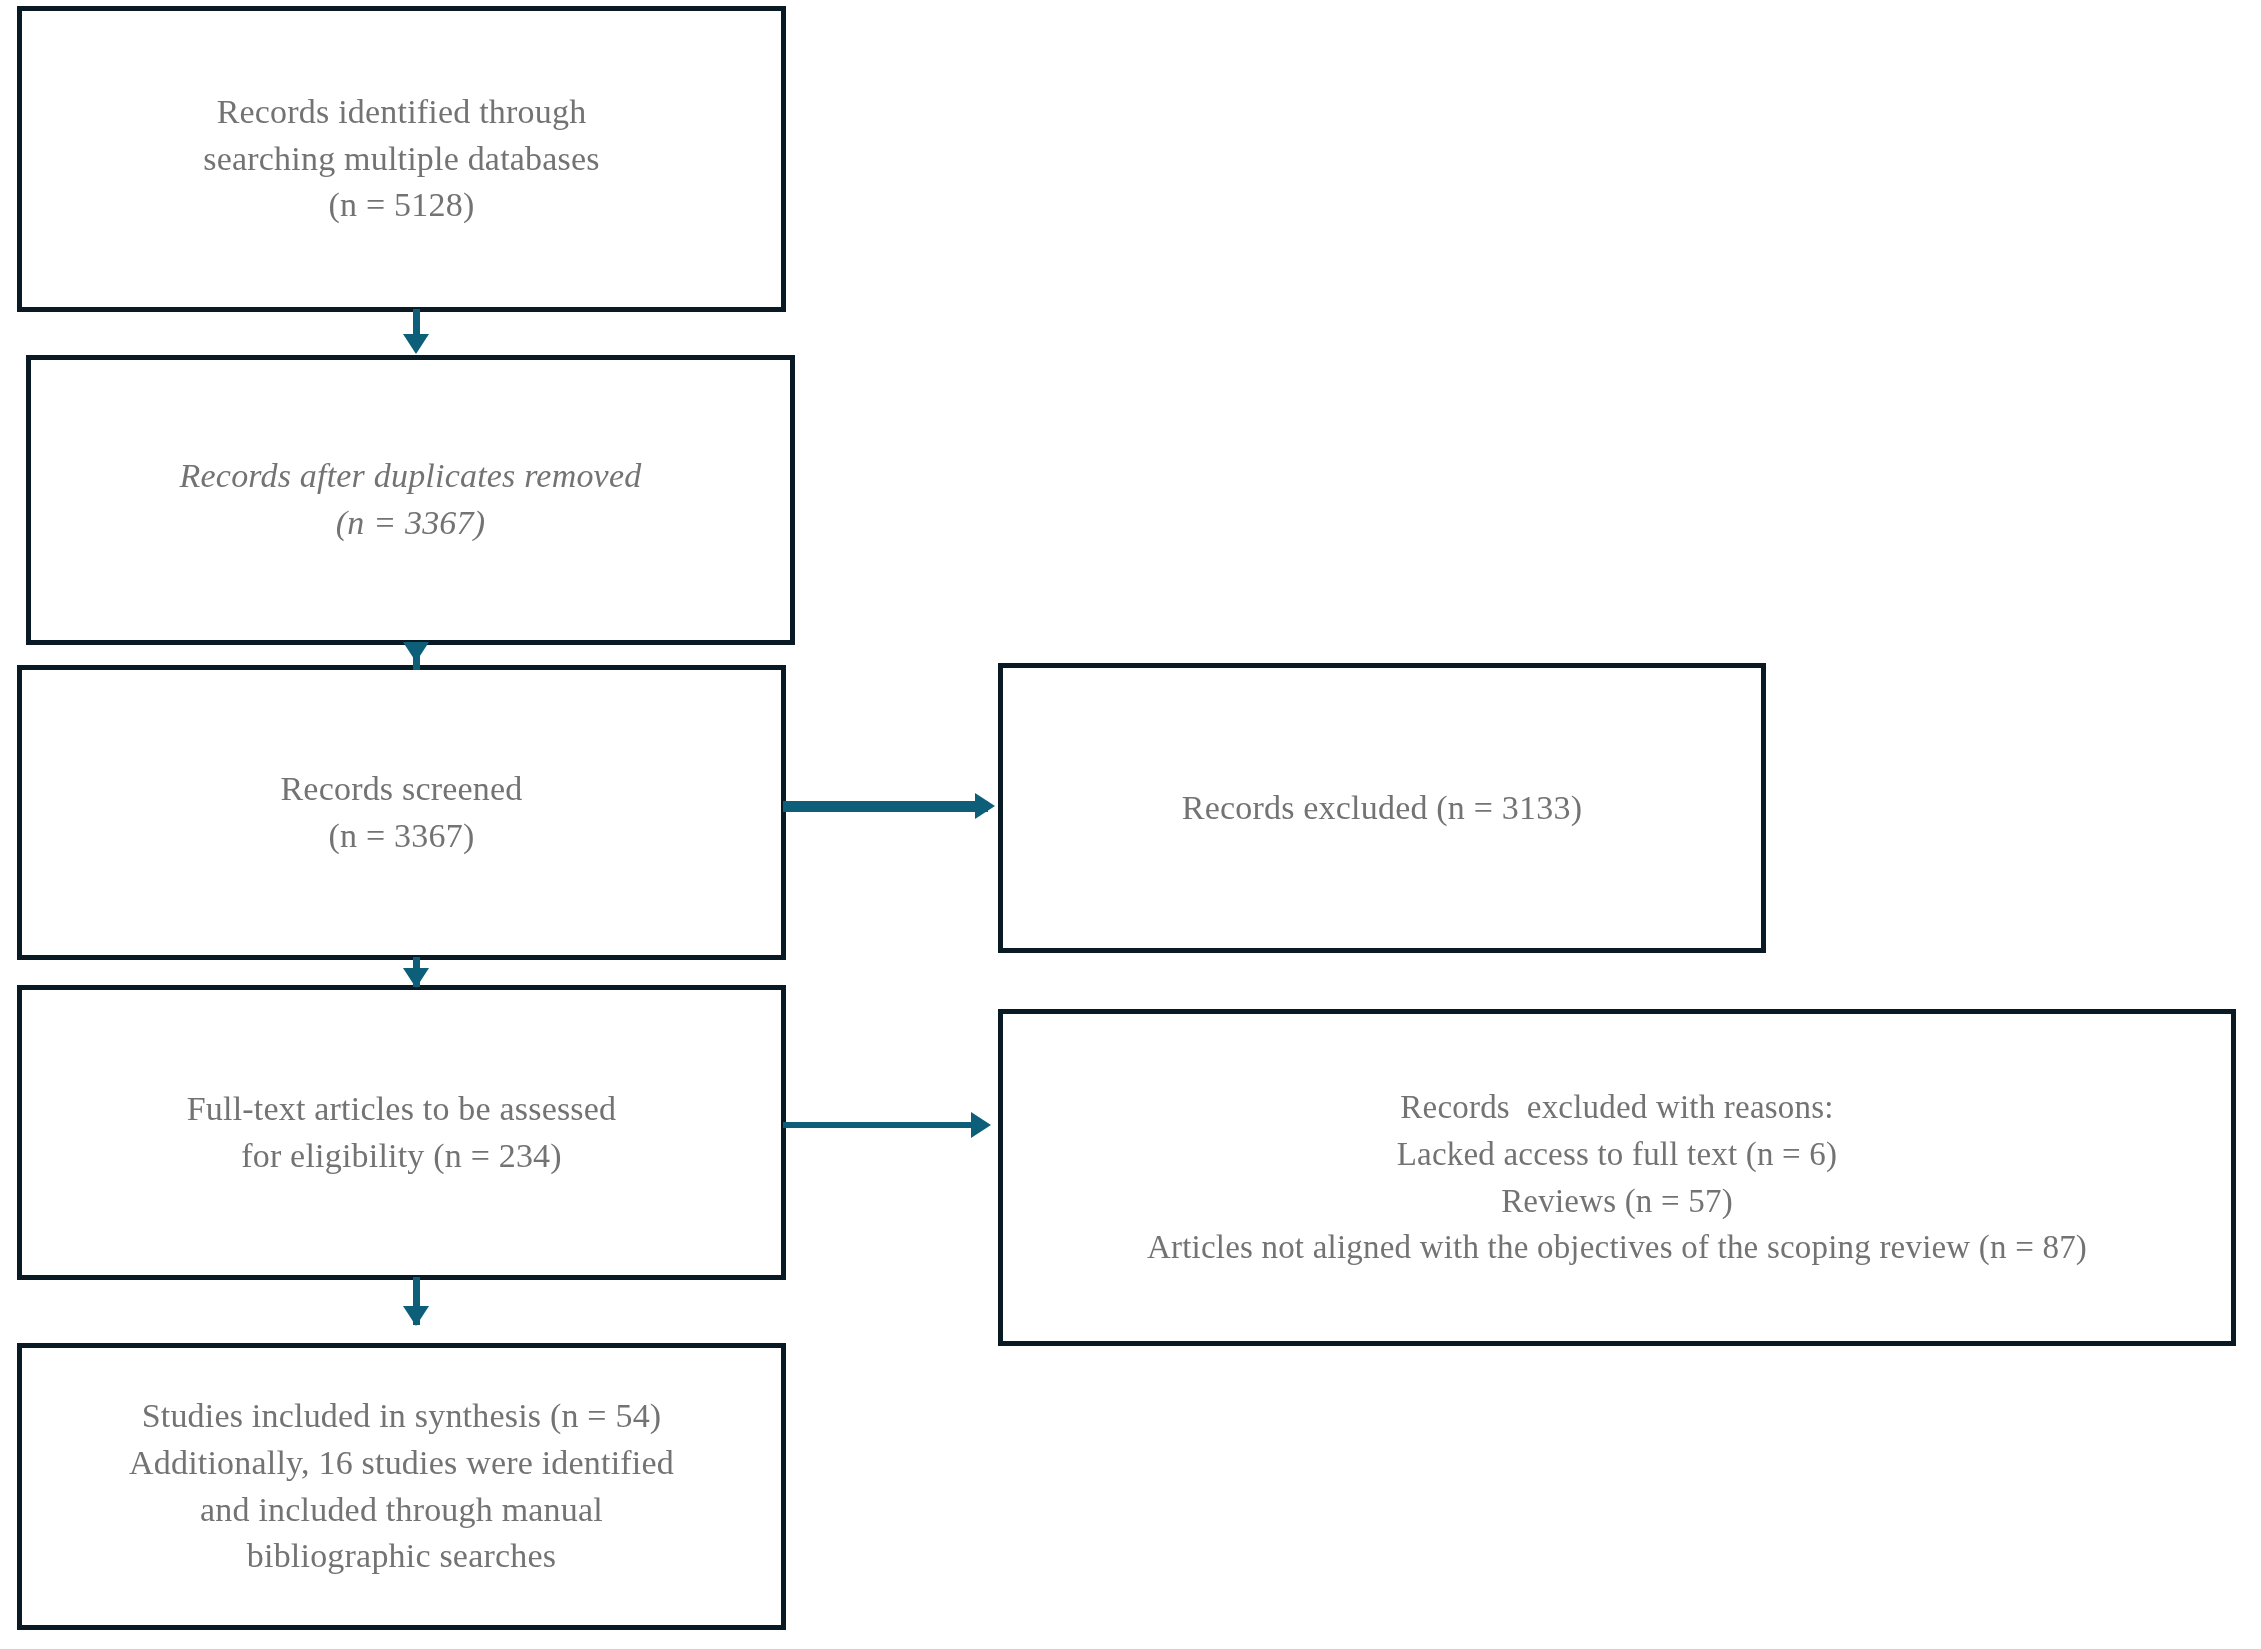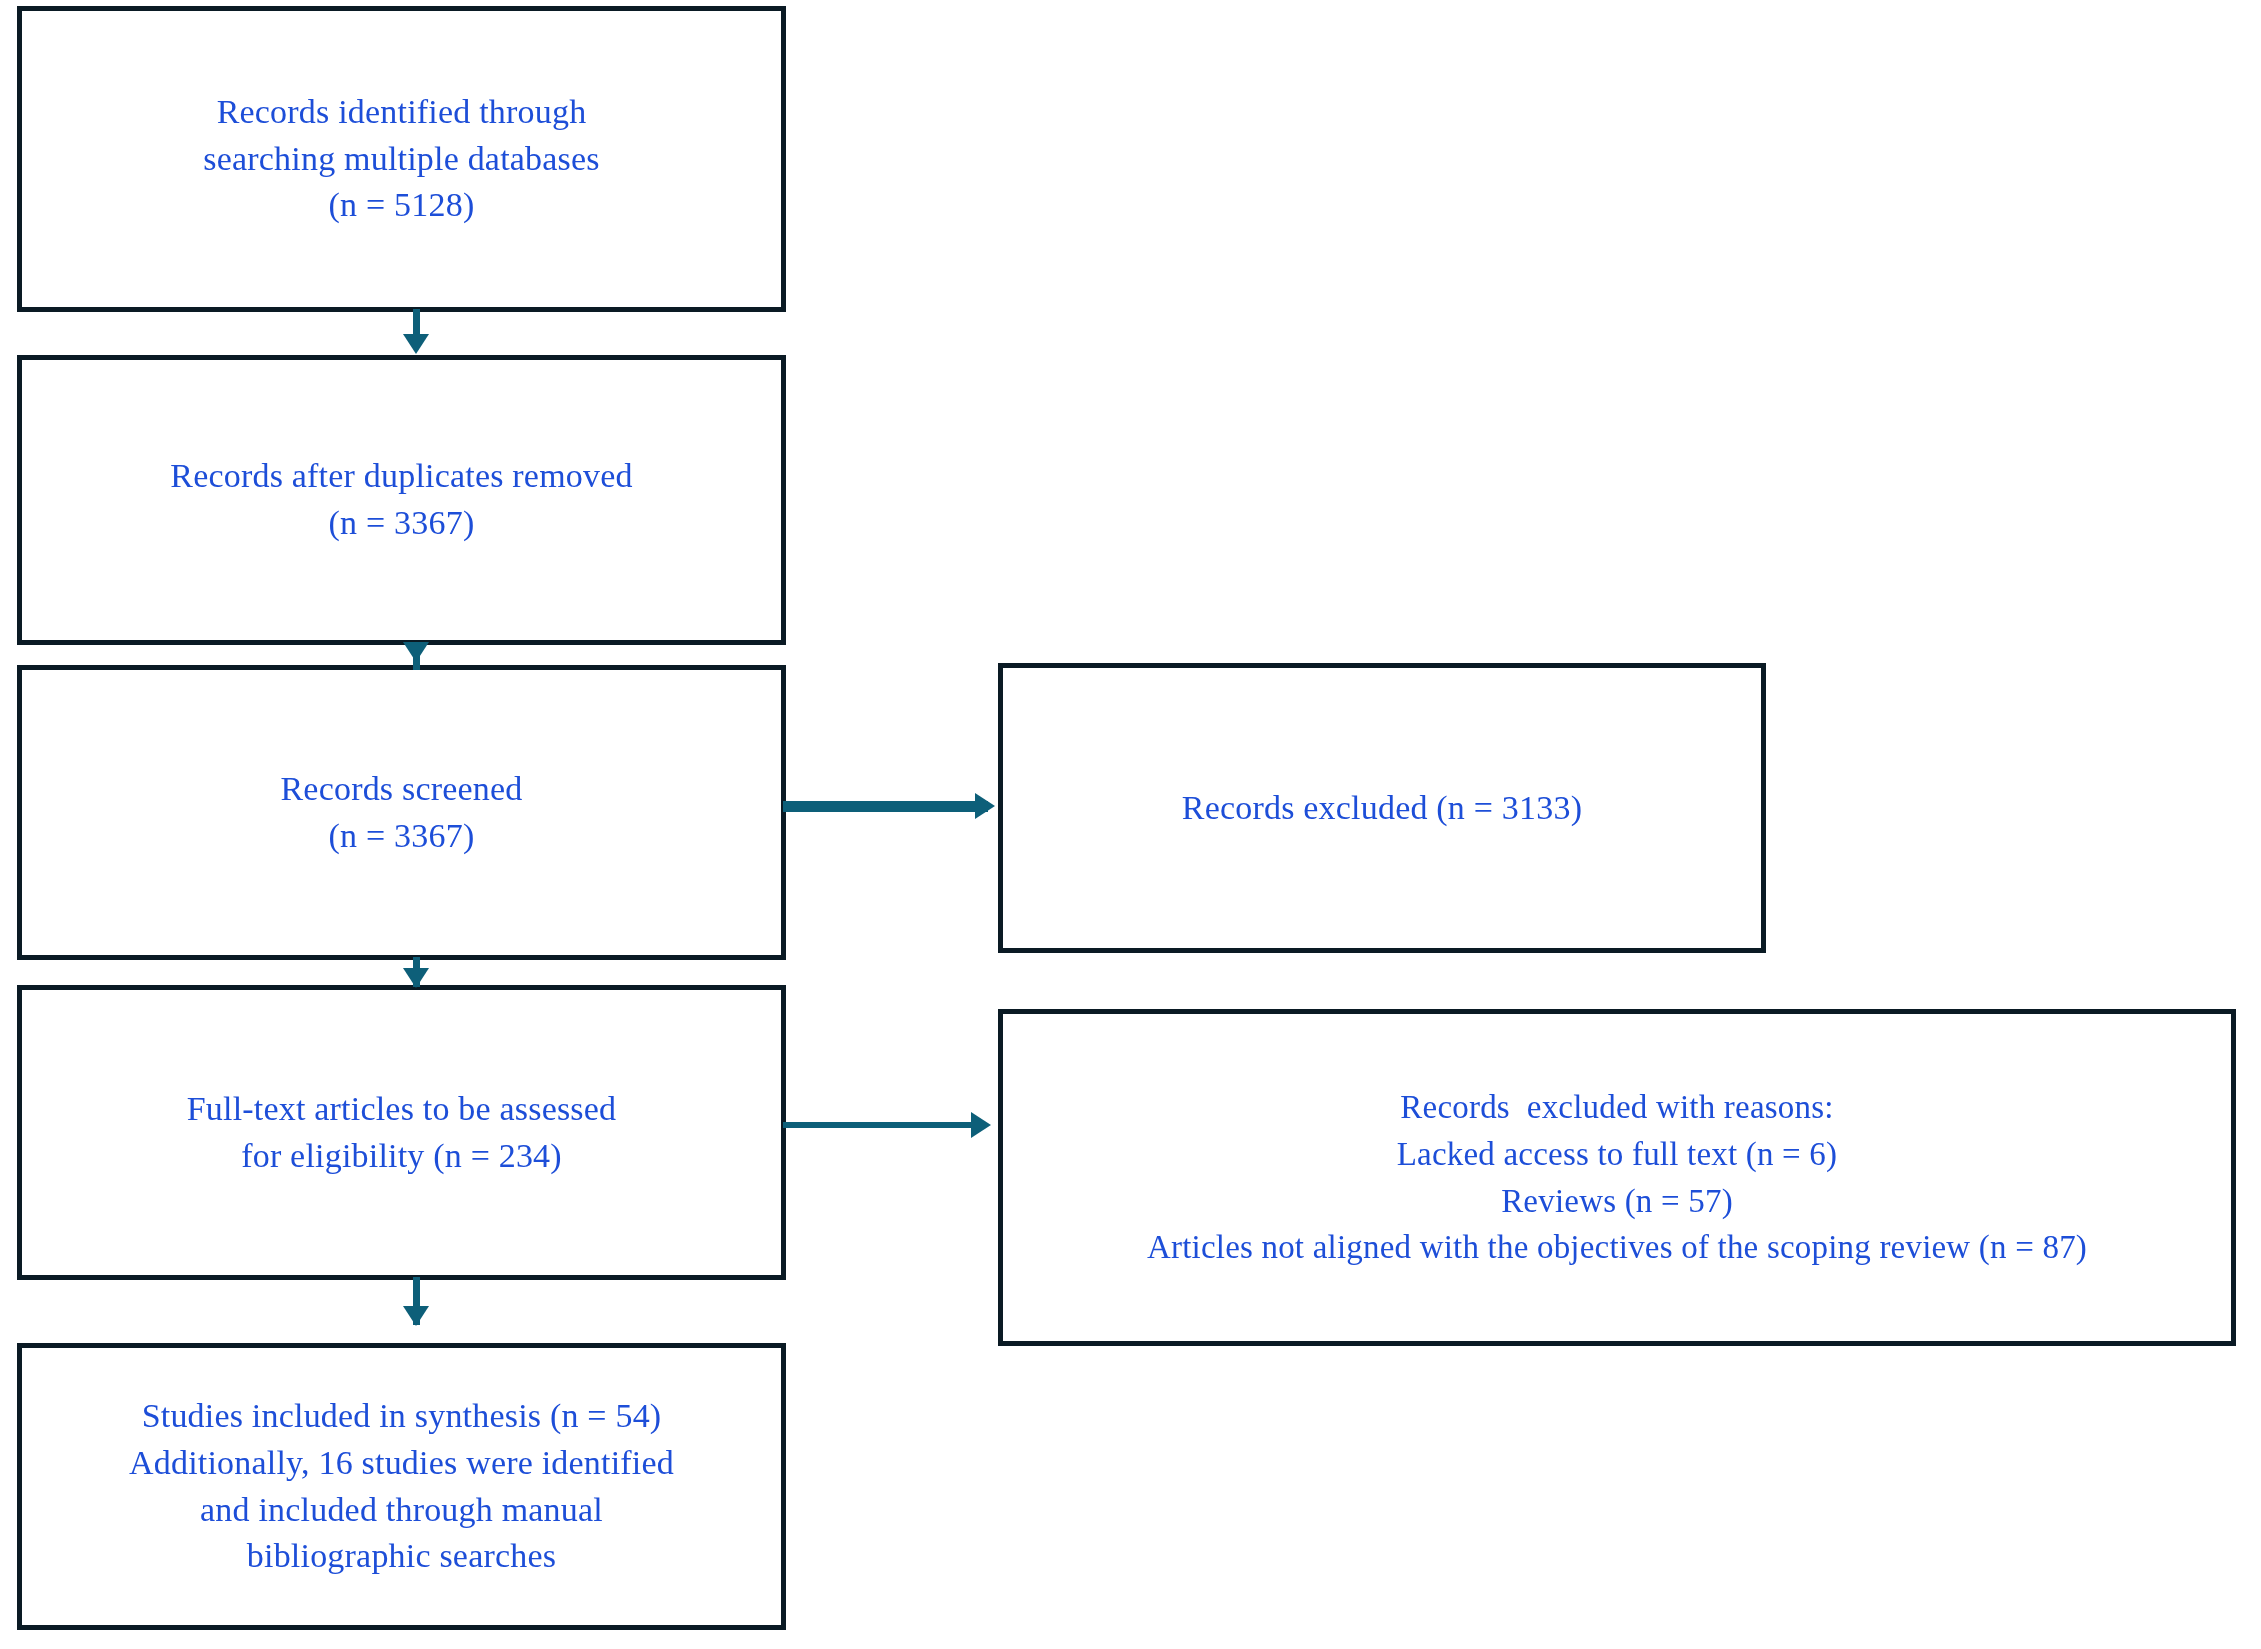--- a/index.html
+++ b/index.html
@@ -25,33 +25,33 @@
     justify-content: center;
     text-align: center;
   }
   .node .lines {
     width: 100%;
     padding: 0 14px;
     box-sizing: border-box;
   }
   .node .line {
     display: block;
-    color: #1d4ed8;
+    color: #737373;
     font-size: 34px;
     line-height: 1.37;
     white-space: pre;
     letter-spacing: 0.2px;
   }
   .node.wide .line {
     font-size: 33px;
     line-height: 1.42;
   }
   
   #box-identified   { left: 17px;   top: 6.2px;    width: 769px;  height: 306px; }
-  #box-duplicates   { left: 17px;   top: 355px;  width: 769px;  height: 290px; }
+  #box-duplicates   { left: 26px;   top: 355px;  width: 769px;  height: 290px; font-style: italic; }
   #box-screened     { left: 17px;   top: 665px;  width: 769px;  height: 295px; }
   #box-fulltext     { left: 17px;   top: 985px; width: 769px;  height: 295px; }
   #box-included     { left: 17px;   top: 1343px; width: 769px;  height: 287px; }
   #box-excluded     { left: 998px; top: 663px;  width: 768px;  height: 290px; justify-content: flex-end; }
   #box-excl-reasons { left: 998px; top: 1009px; width: 1238px; height: 337px; }
 
   
   .conn {
     position: absolute;
   }

